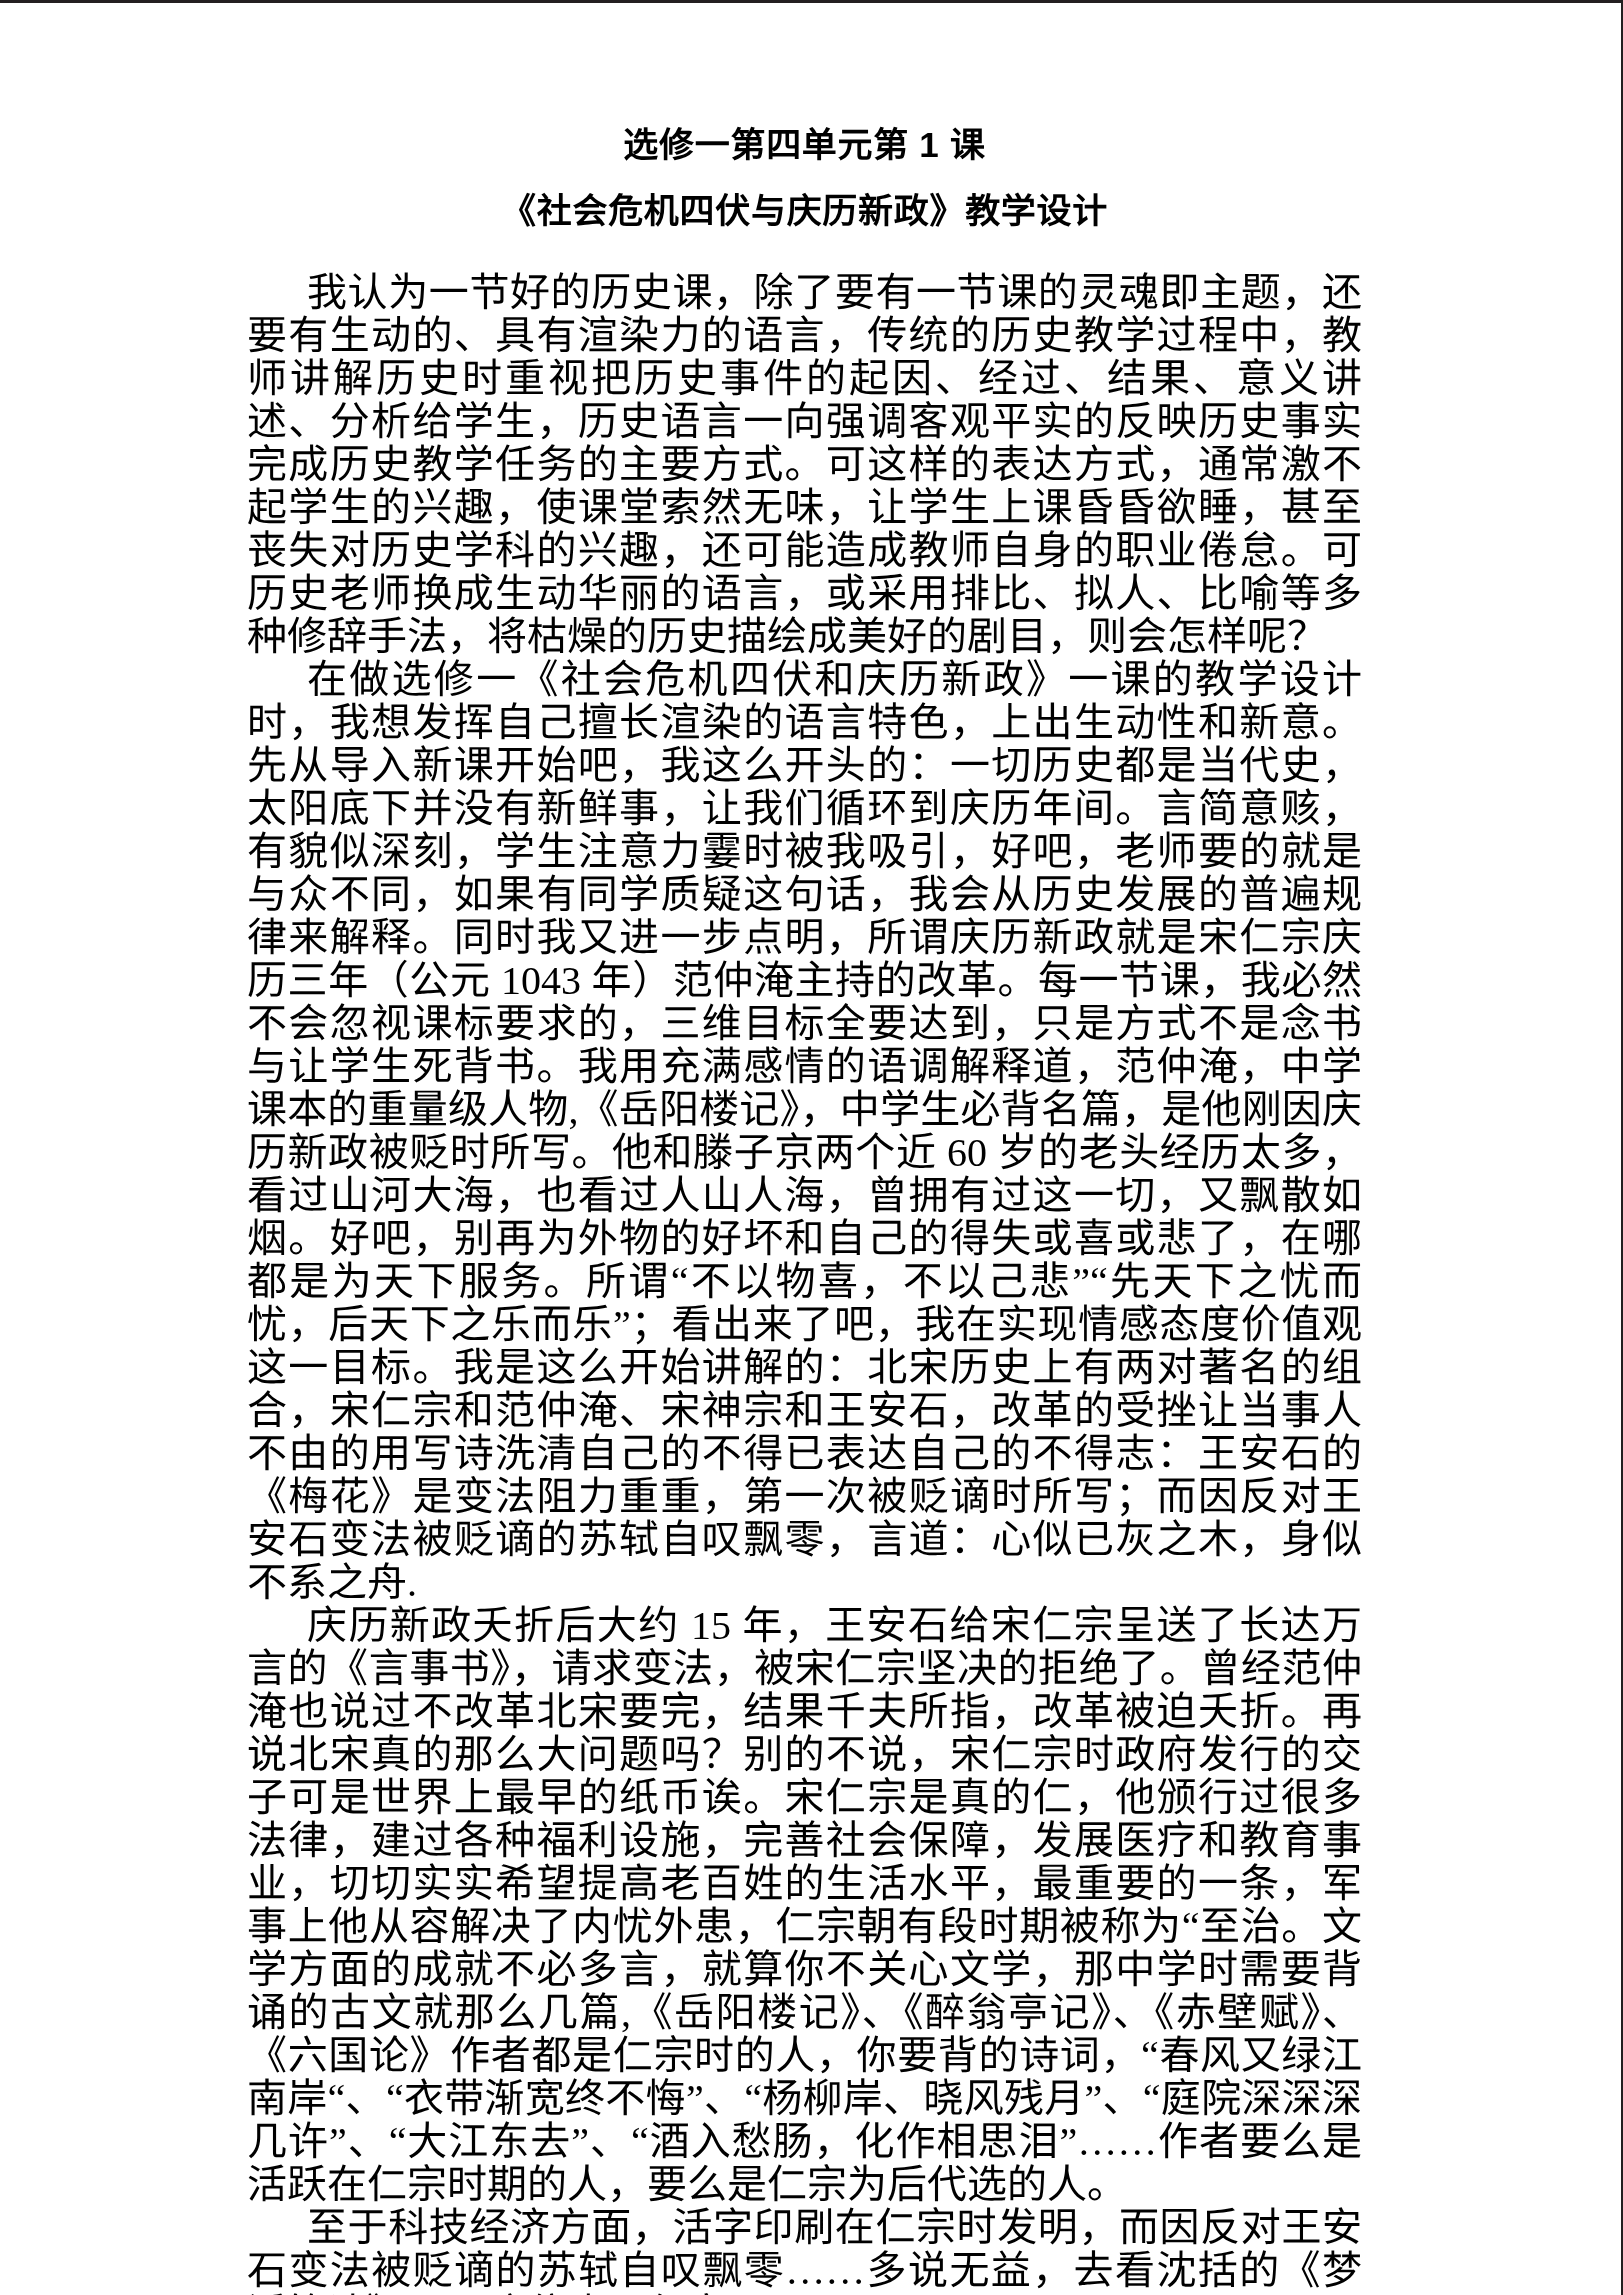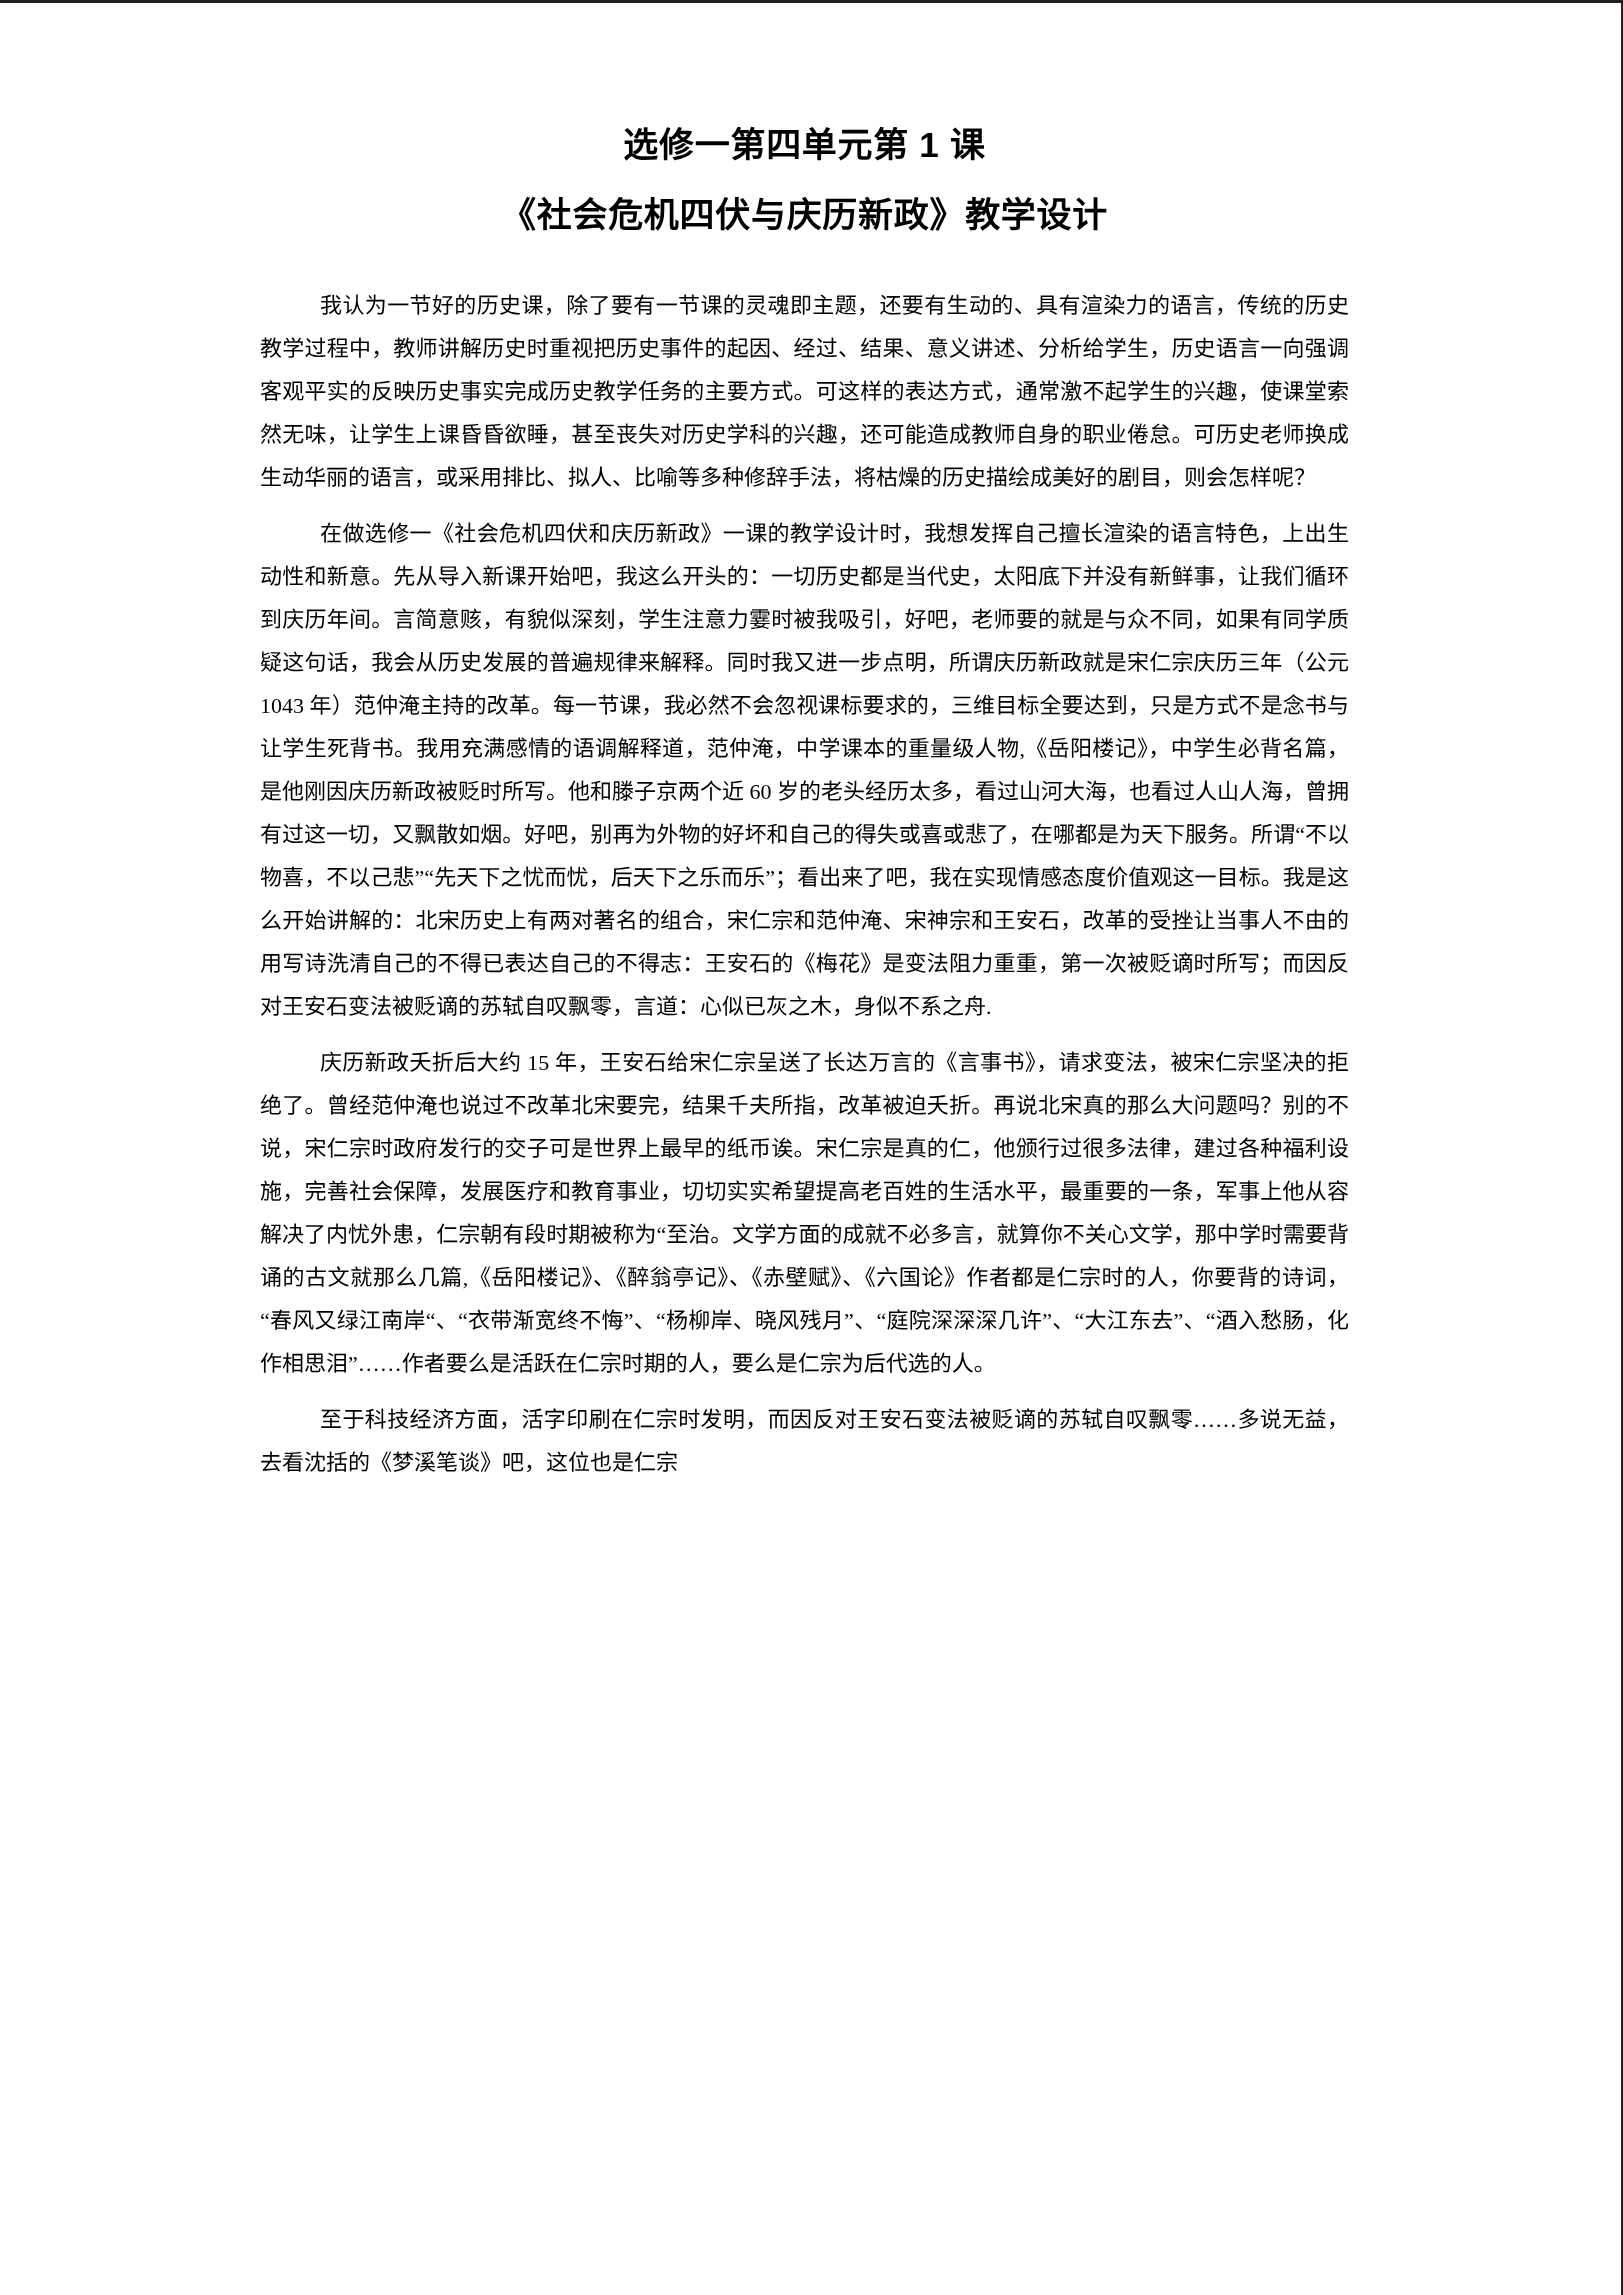--- a/index.html
+++ b/index.html
@@ -41,29 +41,29 @@
     font-family: "Liberation Sans", "DejaVu Sans", sans-serif;
   }
   .doc-subtitle {
     margin: 0;
     padding-top: 26px;
     text-align: center;
     font-size: 35px;
     font-weight: bold;
     letter-spacing: 0.7px;
     line-height: 1.25;
-    font-family: Liberation Sans, sans-serif;
+    font-family: Liberation Mono, monospace;
   }
   .body-text {
     margin: 0;
     padding-top: 34px;
   }
   .para {
-    margin: 13px;
-    font-size: 22px;
+    margin: 0;
+    font-size: 40px;
     line-height: 43px;
     text-align: justify;
     text-justify: inter-ideograph;
     text-indent: 60px;
     font-family: "Liberation Serif", "DejaVu Serif", serif;
     word-break: break-all;
   }
   .para + .para {
     margin-top: 0;
   }

